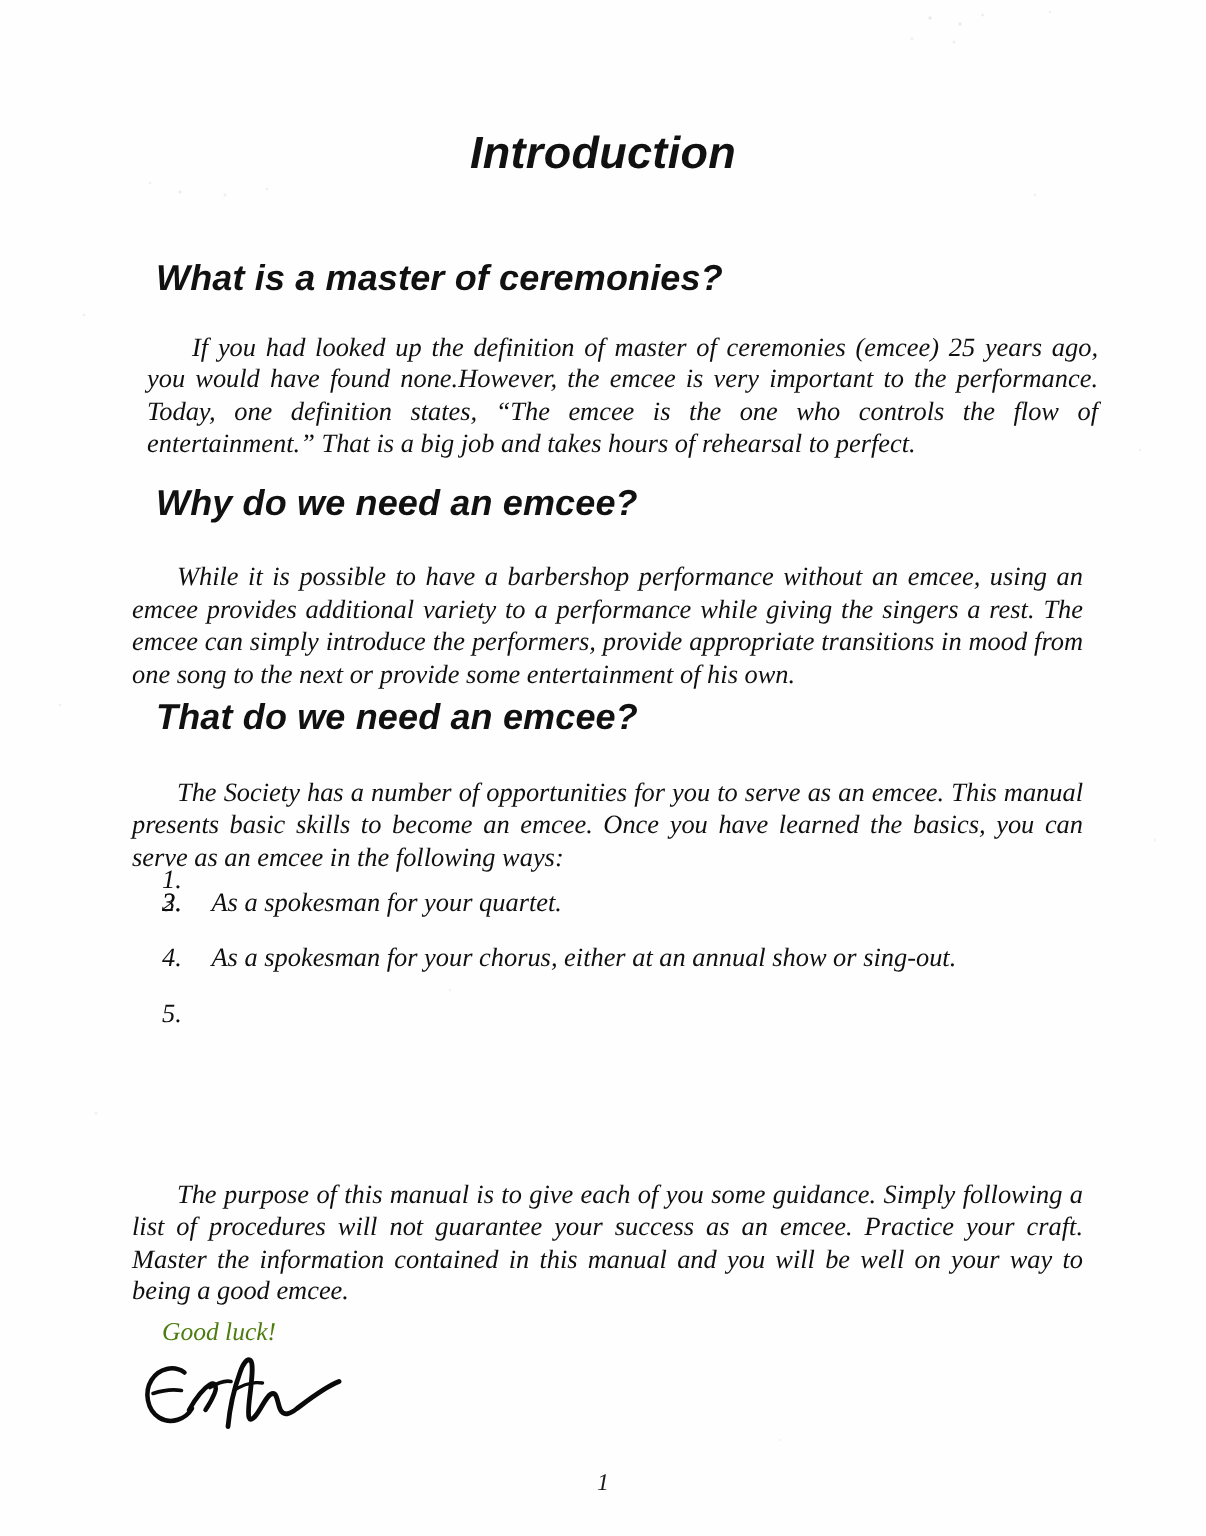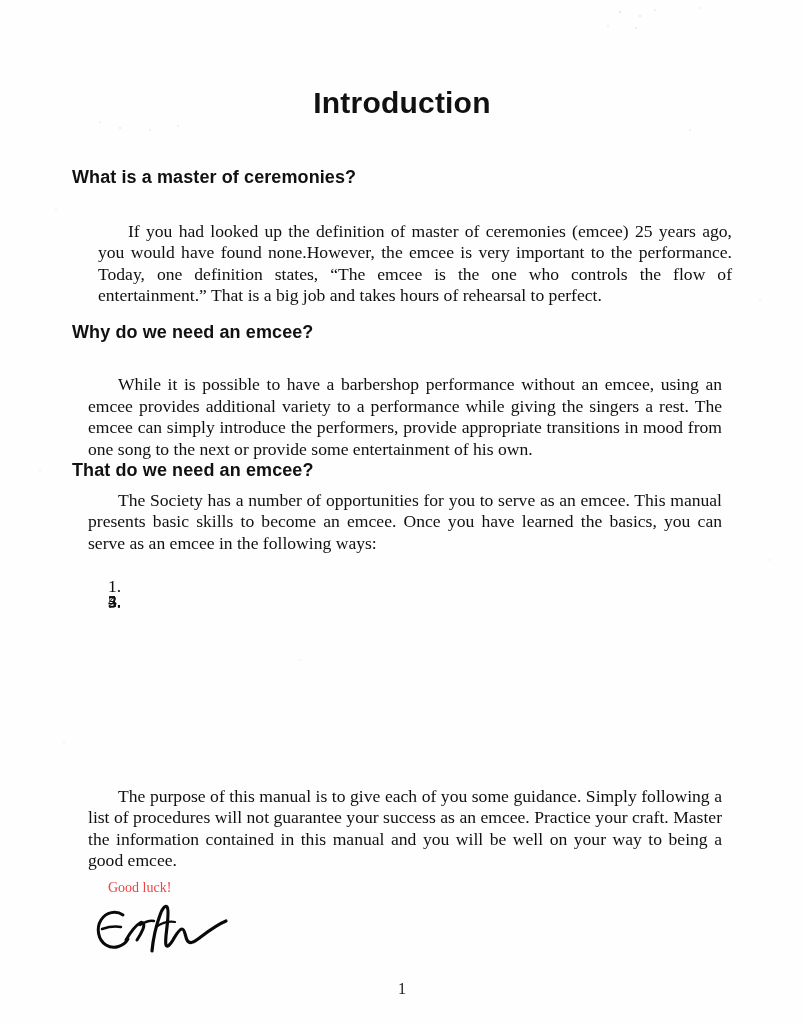--- a/index.html
+++ b/index.html
@@ -11,20 +11,21 @@
 
   .page {
     position: relative;
     width: 804px;
     height: 1024px;
     margin: 0 auto;
     background: #fefefe;
     overflow: hidden;
     font-family: "Liberation Serif", "DejaVu Serif", serif;
     color: #0d0d0d;
+    font-style: italic;
     -webkit-font-smoothing: none;
   }
 
   
   .scan-noise {
     position: absolute;
     inset: 0;
     pointer-events: none;
     opacity: 0.55;
     background-image:
@@ -64,25 +65,25 @@
     position: absolute;
     top: 66px;
     left: 0;
     right: 0;
   }
 
   
   .heading {
     font-family: "Liberation Sans", "DejaVu Sans", sans-serif;
     font-weight: bold;
-    font-size: 18px;
+    font-size: 24px;
     letter-spacing: 0.1px;
     color: #111111;
     position: absolute;
-    left: 72px;
+    left: 104px;
   }
 
   
   .para {
     position: absolute;
     left: 88px;
     width: 634px;
     font-size: 17.6px;
     line-height: 21.5px;
     text-align: justify;
@@ -109,23 +110,23 @@
     left: 0;
     top: 0;
     width: 24px;
     text-align: left;
   }
 
   
   .signoff {
     position: absolute;
     left: 108px;
-    font-size: 14px;
+    font-size: 17px;
     line-height: 21.5px;
-    color: #ef4444;
+    color: #4d7c0f;
   }
 
   .signature {
     position: absolute;
     left: 90px;
     top: 896px;
     width: 150px;
     height: 62px;
   }
   .signature svg { display: block; width: 100%; height: 100%; }
@@ -155,34 +156,36 @@
     <h2 class="heading" style="top:152px;">What is a master of ceremonies?</h2>
 
     <p class="para" style="top:203px;margin-left:10px;">If you had looked up the definition of master of ceremonies (emcee) 25 years ago, you would have found none.However, the emcee is very important to the performance. Today, one definition states, “The emcee is the one who controls the flow of entertainment.” That is a big job and takes hours of rehearsal to perfect.</p>
 
     <h2 class="heading" style="top:296px;margin-top:26px;">Why do we need an emcee?</h2>
 
     <p class="para" style="top:350px;margin-top:24px;">While it is possible to have a barbershop performance without an emcee, using an emcee provides additional variety to a performance while giving the singers a rest. The emcee can simply introduce the performers, provide appropriate transitions in mood from one song to the next or provide some entertainment of his own.</p>
 
     <h2 class="heading" style="top:445px;">That do we need an emcee?</h2>
 
-    <p class="para" style="top:472px;">The Society has a number of opportunities for you to serve as an emcee. This manual presents basic skills to become an emcee. Once you have learned the basics, you can serve as an emcee in the following ways:</p>
+    <p class="para" style="top:500px;">The Society has a number of opportunities for you to serve as an emcee. This manual presents basic skills to become an emcee. Once you have learned the basics, you can serve as an emcee in the following ways:</p>
 
     <div class="list" style="top:576px;">
       <div class="list-item" style="margin-bottom:15px;">
         <span class="num">1.</span>
       </div>
       <div class="list-item" style="margin-bottom:15px;">
         <span class="num">2.</span>
       </div>
       <div class="list-item" style="margin-bottom:15px;">
         <span class="num">3.</span>
+        <span>As a spokesman for your quartet.</span>
       </div>
       <div class="list-item" style="margin-bottom:16px;">
         <span class="num">4.</span>
+        <span>As a spokesman for your chorus, either at an annual show or sing-out.</span>
       </div>
       <div class="list-item">
         <span class="num">5.</span>
       </div>
     </div>
 
     <p class="para" style="top:768px;">The purpose of this manual is to give each of you some guidance. Simply following a list of procedures will not guarantee your success as an emcee. Practice your craft. Master the information contained in this manual and you will be well on your way to being a good emcee.</p>
 
     <div class="signoff" style="top:877px;">Good luck!</div>
 

